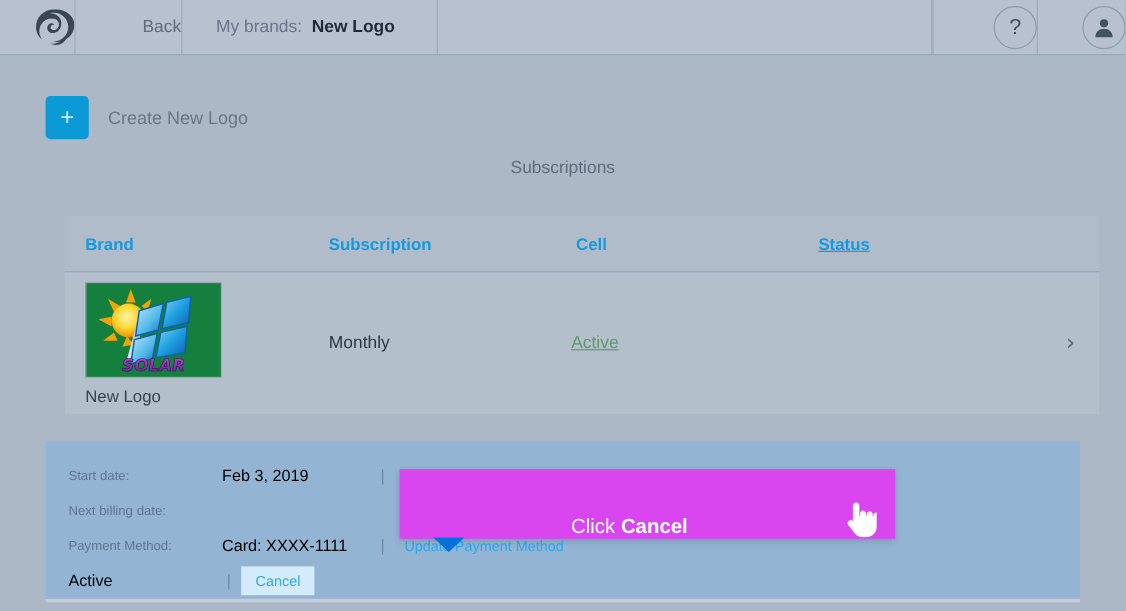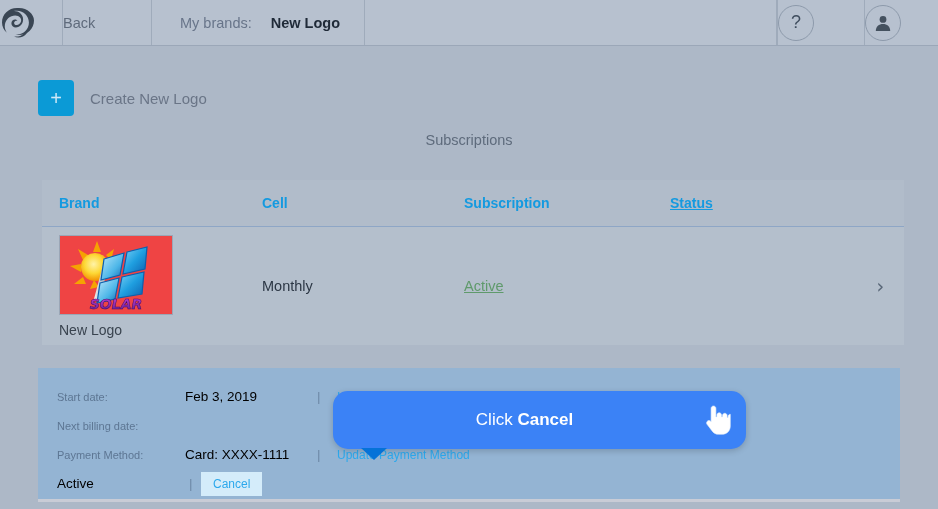--- a/index.html
+++ b/index.html
@@ -29,32 +29,32 @@
     height: 46px;
     background: #b7c1cf;
     border-bottom: 1px solid #9ba7b8;
     box-sizing: border-box;
     display: flex;
     align-items: stretch;
   }
   .tb-cell {
     display: flex;
     align-items: center;
-    justify-content: flex-start;
+    justify-content: flex-end;
     border-right: 1px solid #9fabbb;
     box-sizing: border-box;
     height: 100%;
   }
   .tb-logo { width: 63px; }
   .tb-back { width: 89px; }
   .tb-brands {
     width: 213px;
     justify-content: flex-start;
     padding-left: 28px;
-    gap: 19px;
+    gap: 8px;
   }
   .tb-spacer { flex: 1 1 auto; }
   .tb-help { width: 88px; border-left: 1px solid #9fabbb; border-right: 1px solid #9fabbb;}
   .tb-user { width: 73px; border-right: none; }
 
   .logo-swirl { width: 34px; height: 34px; display:block; }
 
   .back-label {
     font-size: 14.5px;
     color: #5f6b7c;
@@ -113,21 +113,21 @@
     left: 0; top: 132px;
     width: 938px;
     text-align: center;
     font-size: 14.5px;
     color: #5e6b7c;
   }
 
   
   .table {
     position: absolute;
-    left: 42px; top: 180px;
+    left: 54px; top: 180px;
     width: 862px;
   }
   .thead {
     height: 46px;
     display: flex;
     align-items: center;
     border-bottom: 1px solid #8ea6c6;
     background: #b1bcca;
   }
   .th {
@@ -150,21 +150,21 @@
   }
   .brand-cell {
     width: 220px;
     padding-left: 17px;
     box-sizing: border-box;
   }
   .thumb {
     width: 114px;
     height: 80px;
     border: 1px solid #9aa6b6;
-    background: #ef4444;
+    background: #15803d;
     box-sizing: border-box;
     display: flex;
     align-items: center;
     justify-content: center;
     overflow: hidden;
   }
   .thumb svg { display:block; }
   .brand-name {
     margin-top: 7px;
     font-size: 14px;
@@ -230,25 +230,25 @@
     color: #2ca8ec;
   }
   .drow.empty-links .dsep { visibility: hidden; }
 
   
   .tooltip {
     position: absolute;
     left: 333px; top: 391px;
     width: 413px;
     height: 58px;
-    background: #3b82f6;
-    border-radius: 15px;
+    background: #d946ef;
+    border-radius: 0;
     box-shadow: 0 2px 6px rgba(0,0,0,0.18);
     display: flex;
-    align-items: center;
+    align-items: flex-end;
     z-index: 5;
   }
   .tooltip-text {
     flex: 1 1 auto;
     text-align: center;
     color: #ffffff;
     font-size: 17px;
     padding-left: 28px;
   }
   .tooltip-text b { font-weight: 700; }
@@ -318,22 +318,22 @@
     </div>
     <div class="create-label">Create New Logo</div>
   </div>
 
   <div class="sub-title">Subscriptions</div>
 
   <div class="table">
 
     <div class="thead">
       <div class="th col-brand">Brand</div>
+      <div class="th col-sub">Subscription</div>
       <div class="th col-cell">Cell</div>
-      <div class="th col-sub">Subscription</div>
       <div class="th col-status">Status</div>
       <div class="th col-arrow"></div>
     </div>
 
     <div class="tbody-row">
       <div class="brand-cell">
         <div class="thumb">
           <svg width="104" height="72" viewBox="0 0 104 72" xmlns="http://www.w3.org/2000/svg">
             <defs>
               <radialGradient id="sunG" cx="45%" cy="40%" r="60%">

